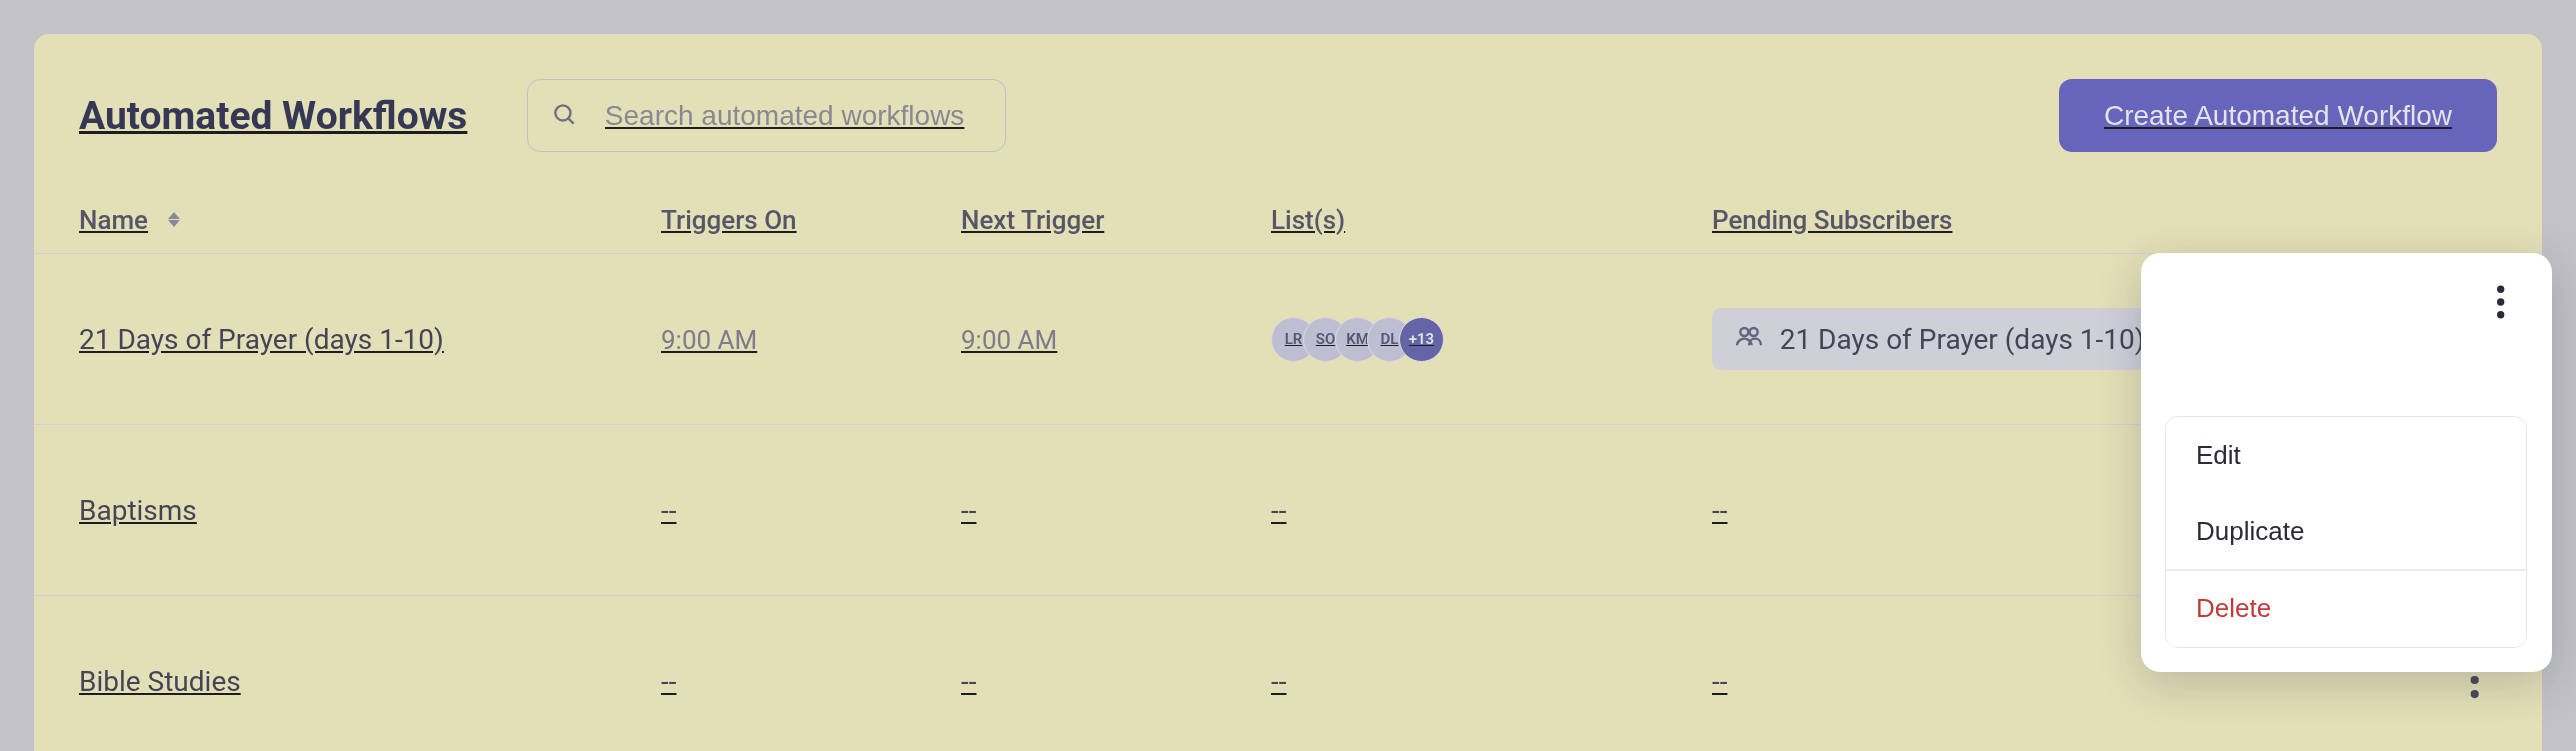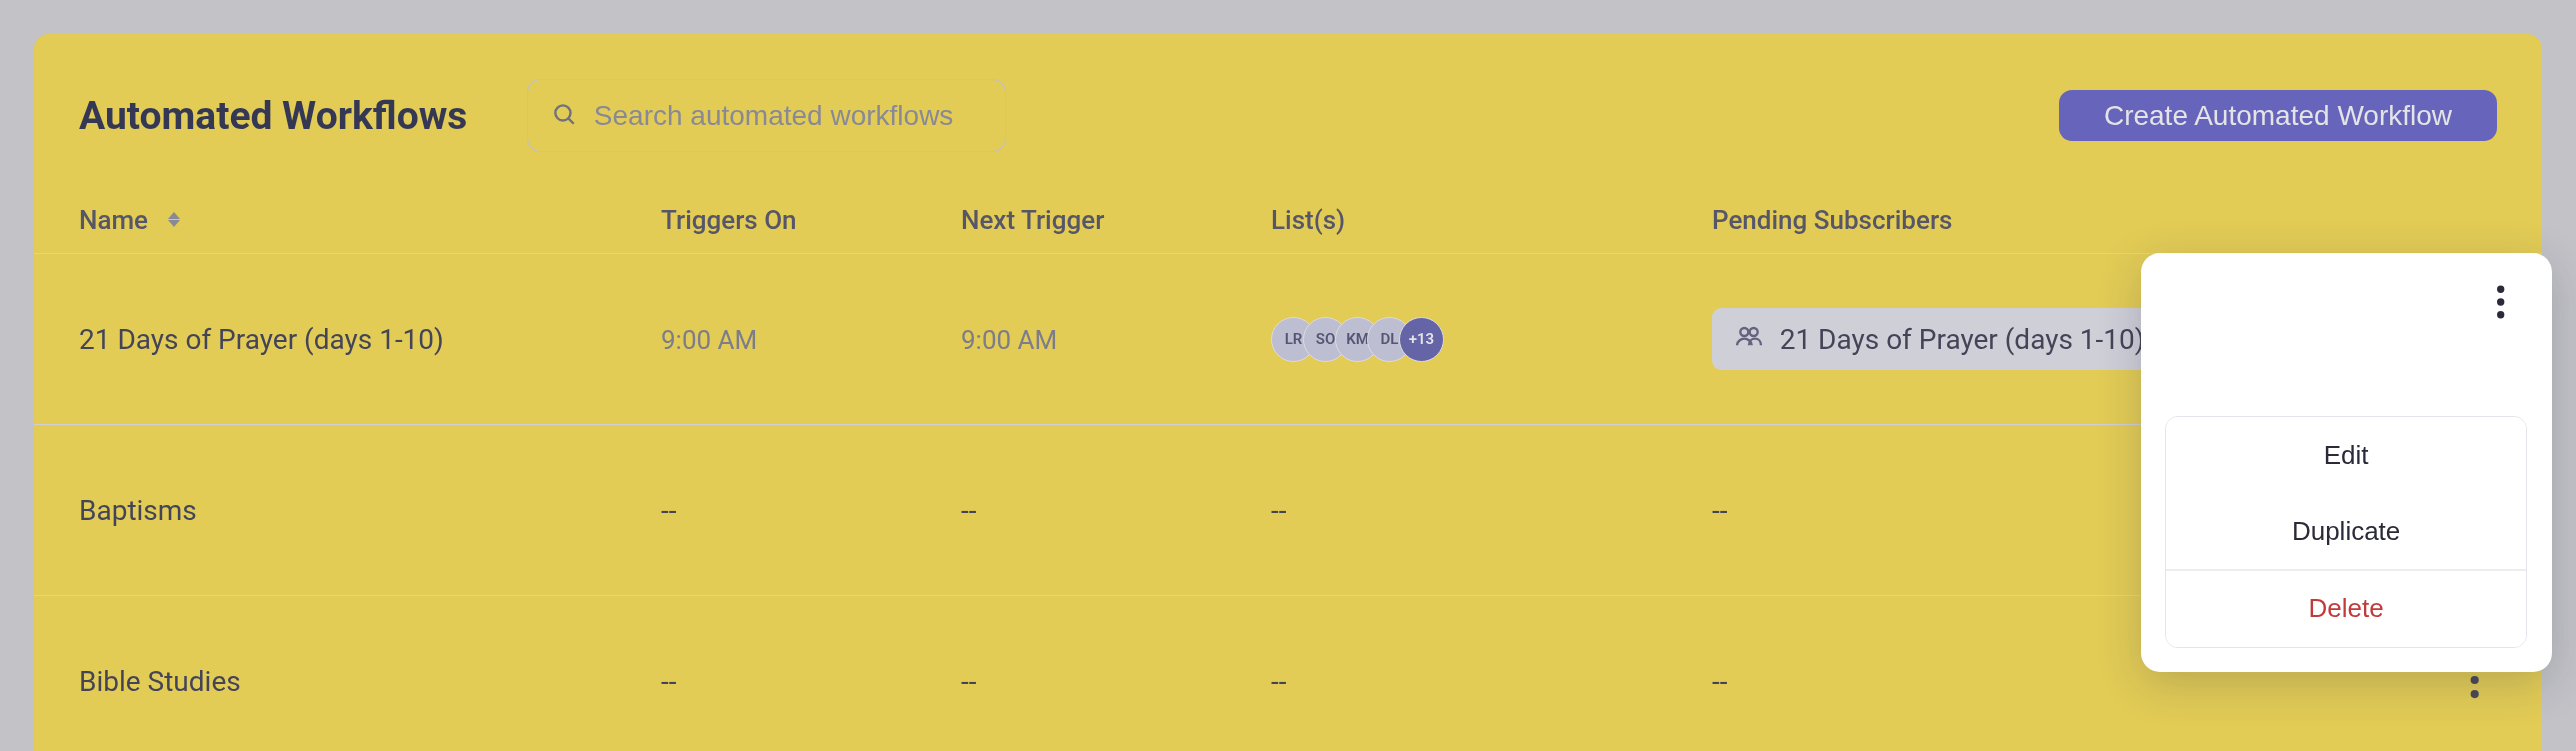--- a/index.html
+++ b/index.html
@@ -9,38 +9,39 @@
     font-family: -apple-system, BlinkMacSystemFont, "Segoe UI", Roboto, sans-serif;
     position: relative;
     overflow: hidden;
   }
   .shell {
     position: absolute;
     left: 34px;
     top: 34px;
     right: 34px;
     bottom: 0;
-    background: #fde047;
+    background: #fef9c3;
     border-radius: 15px 15px 0 0;
+    text-decoration: underline;
   }
   .header {
     display: flex;
     align-items: center;
     padding: 45px 45px 34px 45px;
     gap: 60px;
   }
   .title {
     font-size: 39px;
     font-weight: 700;
     color: #1f2345;
   }
   .search-wrap {
     display: flex;
     align-items: center;
-    gap: 17px;
+    gap: 28px;
     border: 1.9px solid #d1d1db;
     border-radius: 13px;
     padding: 0 22.5px;
     height: 73px;
     min-width: 479px;
     background: transparent;
   }
   .search-wrap svg { width: 26px; height: 26px; color: #6b6b7b; flex-shrink:0; }
   .search-input {
     border: none;
@@ -53,21 +54,21 @@
   .search-input::placeholder { color: #8b8b99; }
   .spacer { flex: 1; }
   .create-btn {
     background: #5f5cca;
     color: #fff;
     border: none;
     border-radius: 13px;
     font-size: 28px;
     font-weight: 500;
     padding: 4px 45px;
-    height: 51px;
+    height: 73px;
     cursor: pointer;
   }
   .table { width: 100%; }
   .thead {
     display: grid;
     grid-template-columns: 582px 300px 310px 441px 657px 1fr;
     padding: 0 45px;
     height: 68px;
     align-items: center;
     border-bottom: 1.9px solid #e4e4ea;
@@ -144,21 +145,21 @@
     border:1.9px solid #e4e4ea;
     border-radius:13px;
     overflow:hidden;
   }
   .menu-item {
     padding: 22.5px 30px;
     font-size:26px;
     color:#2a2a38;
     cursor:pointer;
     background:#fff;
-    border:none; width:100%; text-align:center;
+    border:none; width:100%; text-align:left;
   }
   .menu-sep { height:1.9px; background:#ececf1; }
   .menu-item.danger { color:#c23b3b; }
 
   
   .dim {
     position:absolute; inset:0;
     background: rgba(130,130,140,0.22);
     pointer-events:none;
     z-index: 40;

